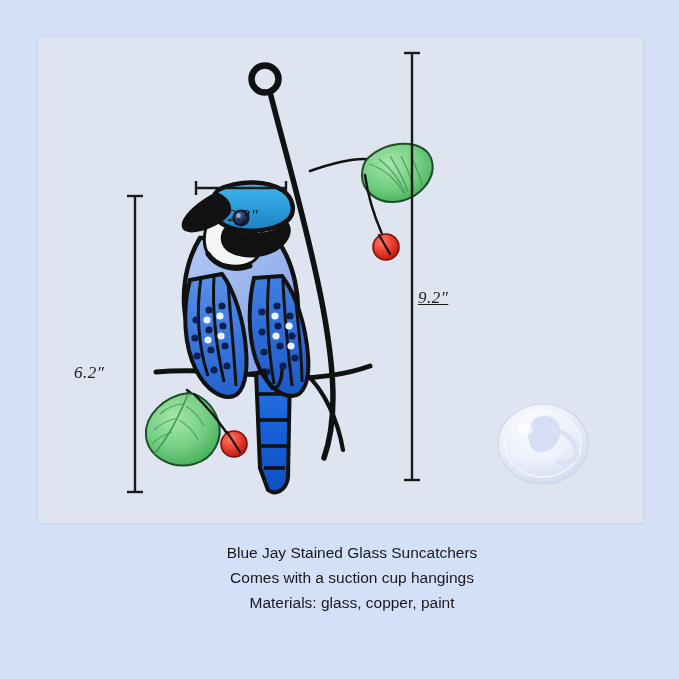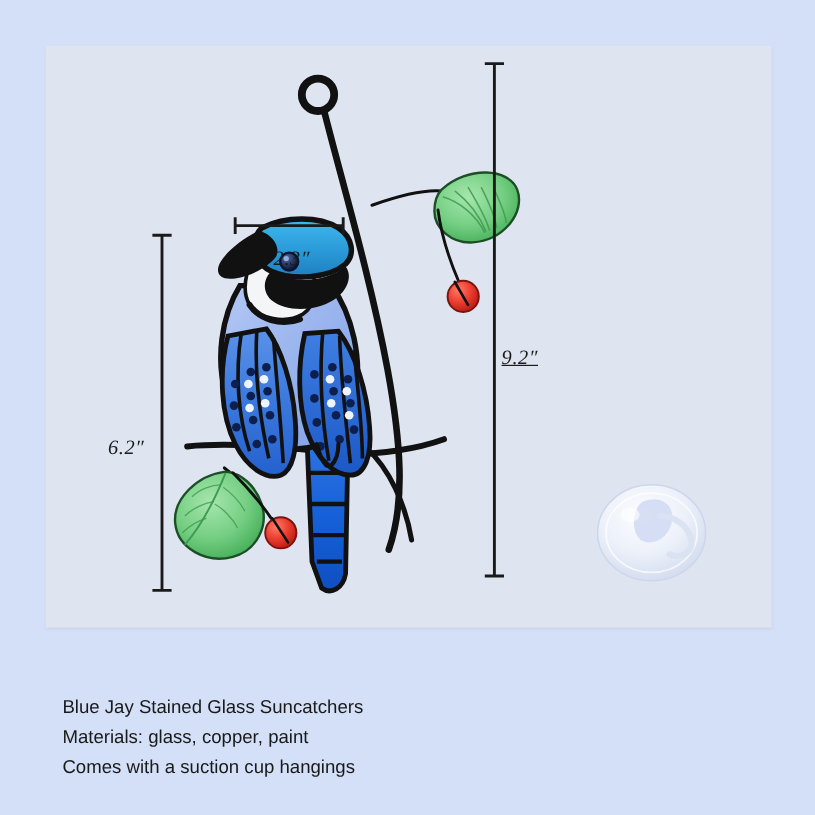--- a/index.html
+++ b/index.html
@@ -50,29 +50,30 @@
   .dim-label {
     position: absolute;
     font-family: "Liberation Serif", serif;
     font-style: italic;
     font-size: 17px;
     color: #1a1a1a;
     white-space: nowrap;
     letter-spacing: 0.5px;
   }
   .dim-width  { left: 190px; top: 168px; }
-  .dim-height { left: 52px;  top: 325px; }
+  .dim-height { left: 36px;  top: 325px; }
   .dim-total  { left: 380px; top: 250px; text-decoration: underline; }
 
   
   .caption {
     position: absolute;
     left: 52px;
-    top: 577px;
+    top: 540px;
     width: 600px;
+    text-align: center;
   }
   .caption-line {
     font-family: "Liberation Sans", sans-serif;
     font-size: 15.5px;
     line-height: 25px;
     color: #191919;
     white-space: nowrap;
   }
 </style>
 </head>
@@ -290,17 +291,17 @@
 
       <div class="dim-label dim-width">2.3″</div>
       <div class="dim-label dim-height">6.2″</div>
       <div class="dim-label dim-total">9.2″</div>
 
     </div>
   </div>
 
   <div class="caption">
     <div class="caption-line">Blue Jay Stained Glass Suncatchers</div>
+    <div class="caption-line">Comes with a suction cup hangings</div>
     <div class="caption-line">Materials: glass, copper, paint</div>
-    <div class="caption-line">Comes with a suction cup hangings</div>
   </div>
 
 </div>
 
 </body></html>

